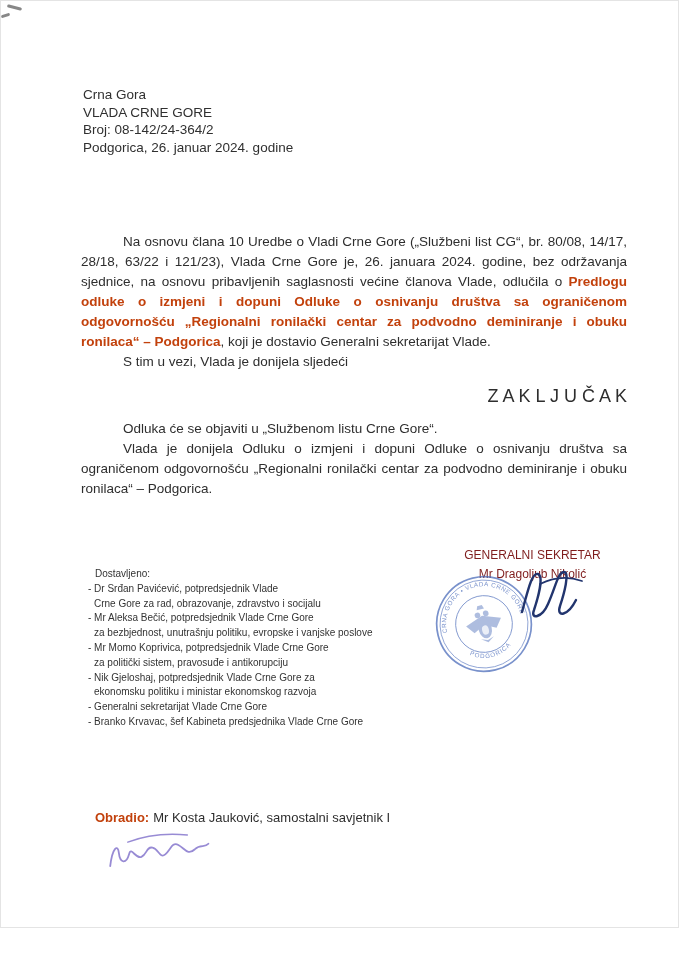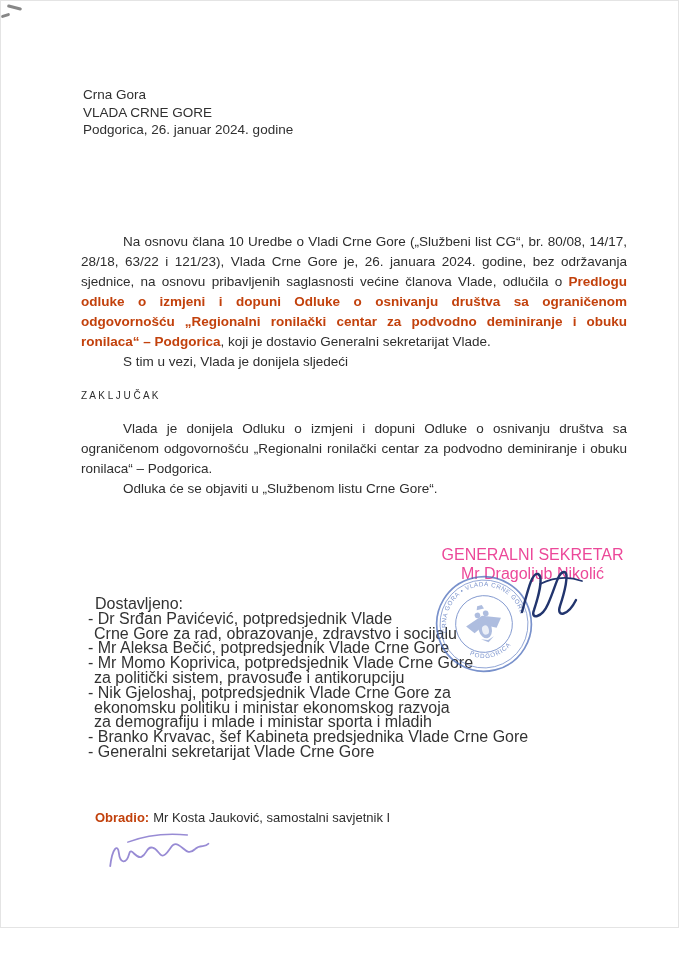--- a/index.html
+++ b/index.html
@@ -24,32 +24,32 @@
 
   .bodytext {
     position:absolute; left:81px; top:232px; width:546px;
     font-size:13.5px; line-height:20px; color:#2e2e2e;
   }
   .para { margin:0; text-align:justify; }
   .indent { text-indent:42px; }
   .b { font-weight:bold; color:#c2410c; }
   .heading {
     margin:14px 0 13px 0; padding:0;
-    text-align:left; font-size:10px; font-weight:400;
+    text-align:right; font-size:18px; font-weight:400;
     text-indent:0; color:#2e2e2e;
   }
 
   .sigblock {
     position:absolute; left:420px; top:546px; width:225px;
-    text-align:center; font-size:16px; line-height:18.5px; color:#ec4899;
+    text-align:center; font-size:12px; line-height:18.5px; color:#7f1d1d;
   }
 
   .dist {
-    position:absolute; left:88px; top:597px;
-    font-size:16px; line-height:14.8px; color:#333333;
+    position:absolute; left:88px; top:567px;
+    font-size:10px; line-height:14.8px; color:#333333;
   }
   .dist .lbl { padding-left:7px; }
   .dist .cont { padding-left:6px; }
 
   .footer {
     position:absolute; left:95px; top:810px;
     font-size:13px; color:#2e2e2e;
   }
   .footer .name { margin-left:4px; }
 
@@ -69,48 +69,49 @@
 <body>
 
 <div class="page">
 
   <div class="artifact a1"></div>
   <div class="artifact a2"></div>
 
   <div class="letterhead">
     <div>Crna Gora</div>
     <div>VLADA CRNE GORE</div>
+    <div>Broj: 08-142/24-364/2</div>
     <div>Podgorica, 26. januar 2024. godine</div>
   </div>
 
   <div class="bodytext">
     <p class="para indent"><span>Na osnovu člana 10 Uredbe o Vladi Crne Gore („Službeni list CG“, br. 80/08, 14/17, 28/18, 63/22 i 121/23), Vlada Crne Gore je, 26. januara 2024. godine, bez održavanja sjednice, na osnovu pribavljenih saglasnosti većine članova Vlade, odlučila o </span><span class="b">Predlogu odluke o izmjeni i dopuni Odluke o osnivanju društva sa ograničenom odgovornošću „Regionalni ronilački centar za podvodno deminiranje i obuku ronilaca“ – Podgorica</span><span>, koji je dostavio Generalni sekretarijat Vlade.</span></p>
     <p class="para indent">S tim u vezi, Vlada je donijela sljedeći</p>
     <h2 class="heading">Z A K L J U Č A K</h2>
+    <p class="para indent">Odluka će se objaviti u „Službenom listu Crne Gore“.</p>
     <p class="para indent">Vlada je donijela Odluku o izmjeni i dopuni Odluke o osnivanju društva sa ograničenom odgovornošću „Regionalni ronilački centar za podvodno deminiranje i obuku ronilaca“ – Podgorica.</p>
-    <p class="para indent">Odluka će se objaviti u „Službenom listu Crne Gore“.</p>
   </div>
 
   <div class="sigblock">
     <div>GENERALNI SEKRETAR</div>
     <div>Mr Dragoljub Nikolić</div>
   </div>
 
   <div class="dist">
     <div class="lbl">Dostavljeno:</div>
     <div>- Dr Srđan Pavićević, potpredsjednik Vlade</div>
     <div class="cont">Crne Gore za rad, obrazovanje, zdravstvo i socijalu</div>
     <div>- Mr Aleksa Bečić, potpredsjednik Vlade Crne Gore</div>
+    <div class="cont">za bezbjednost, unutrašnju politiku, evropske i vanjske poslove</div>
     <div>- Mr Momo Koprivica, potpredsjednik Vlade Crne Gore</div>
     <div class="cont">za politički sistem, pravosuđe i antikorupciju</div>
     <div>- Nik Gjeloshaj, potpredsjednik Vlade Crne Gore za</div>
     <div class="cont">ekonomsku politiku i ministar ekonomskog razvoja</div>
-    <div class="cont">za demografiju i mlade i ministar sporta i mladih</div>
+    <div>- Generalni sekretarijat Vlade Crne Gore</div>
     <div>- Branko Krvavac, šef Kabineta predsjednika Vlade Crne Gore</div>
-    <div>- Generalni sekretarijat Vlade Crne Gore</div>
   </div>
 
   <svg class="stamp" viewBox="0 0 110 110">
     <defs>
       <path id="sealTopArc" d="M 15 55 A 40 40 0 0 1 95 55" fill="none"></path>
       <path id="sealBottomArc" d="M 19 55 A 36 36 0 0 0 91 55" fill="none"></path>
     </defs>
     <circle cx="55" cy="55" r="50" fill="none" stroke="#4668b8" stroke-width="1.8"></circle>
     <circle cx="55" cy="55" r="46.5" fill="none" stroke="#4668b8" stroke-width="0.8"></circle>
     <circle cx="55" cy="55" r="30" fill="none" stroke="#4668b8" stroke-width="0.9"></circle>

